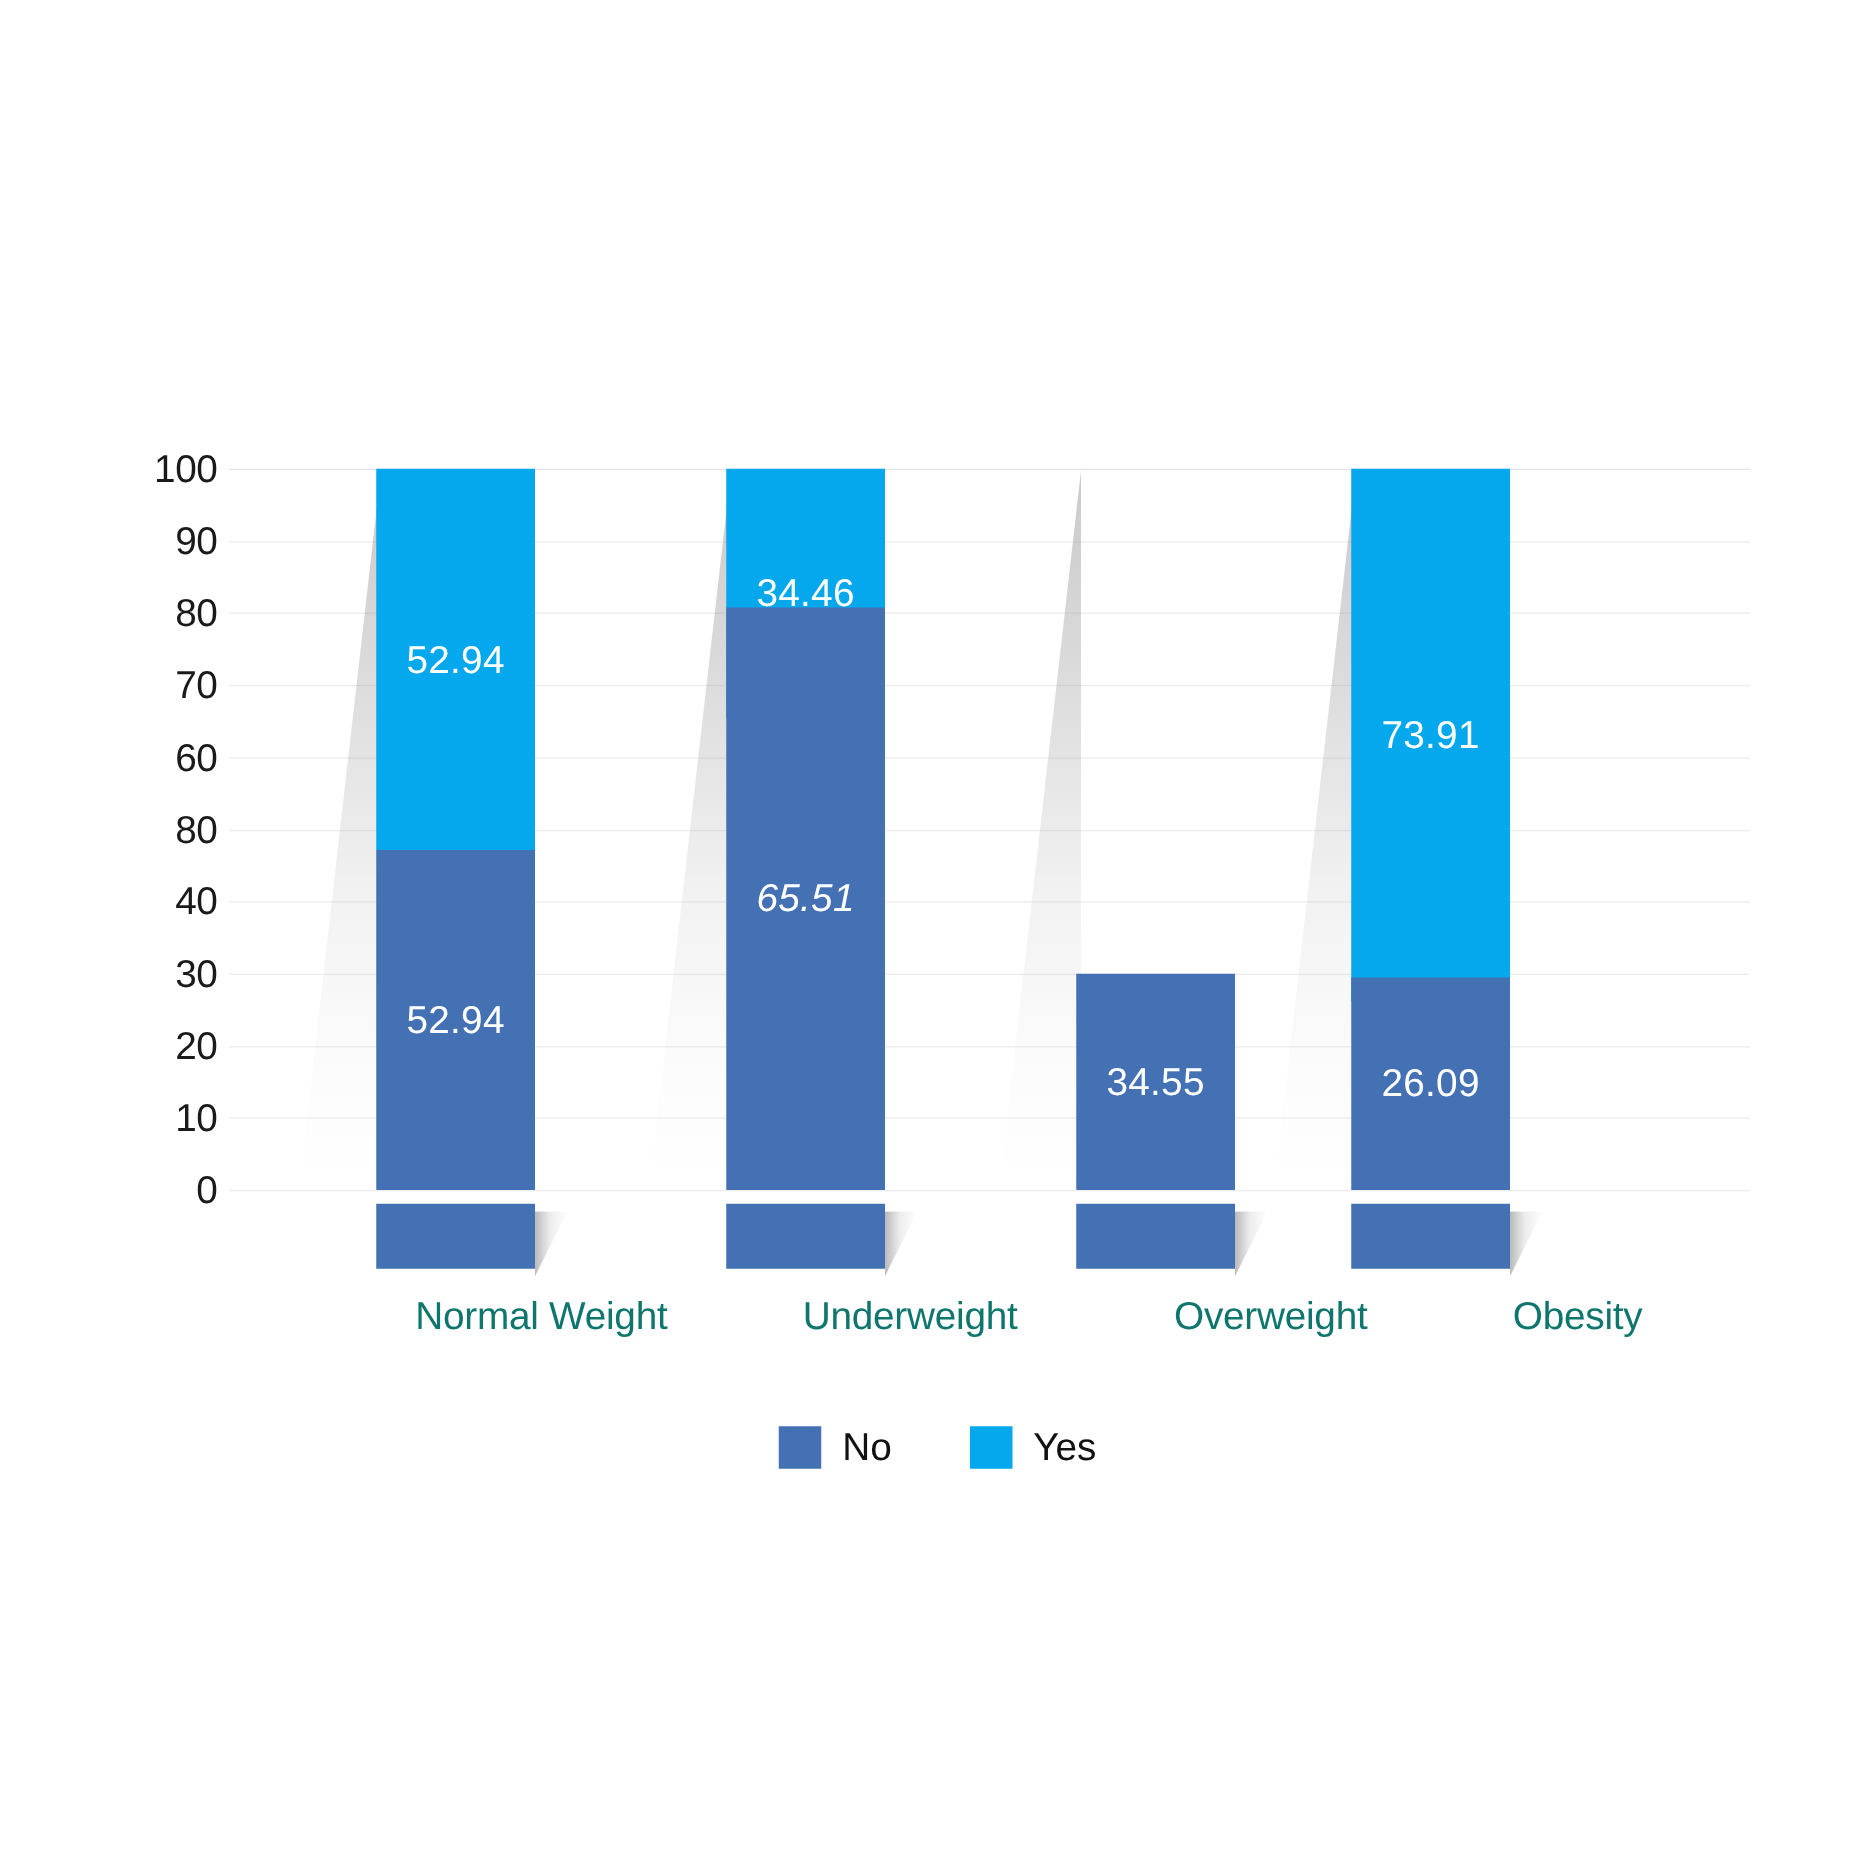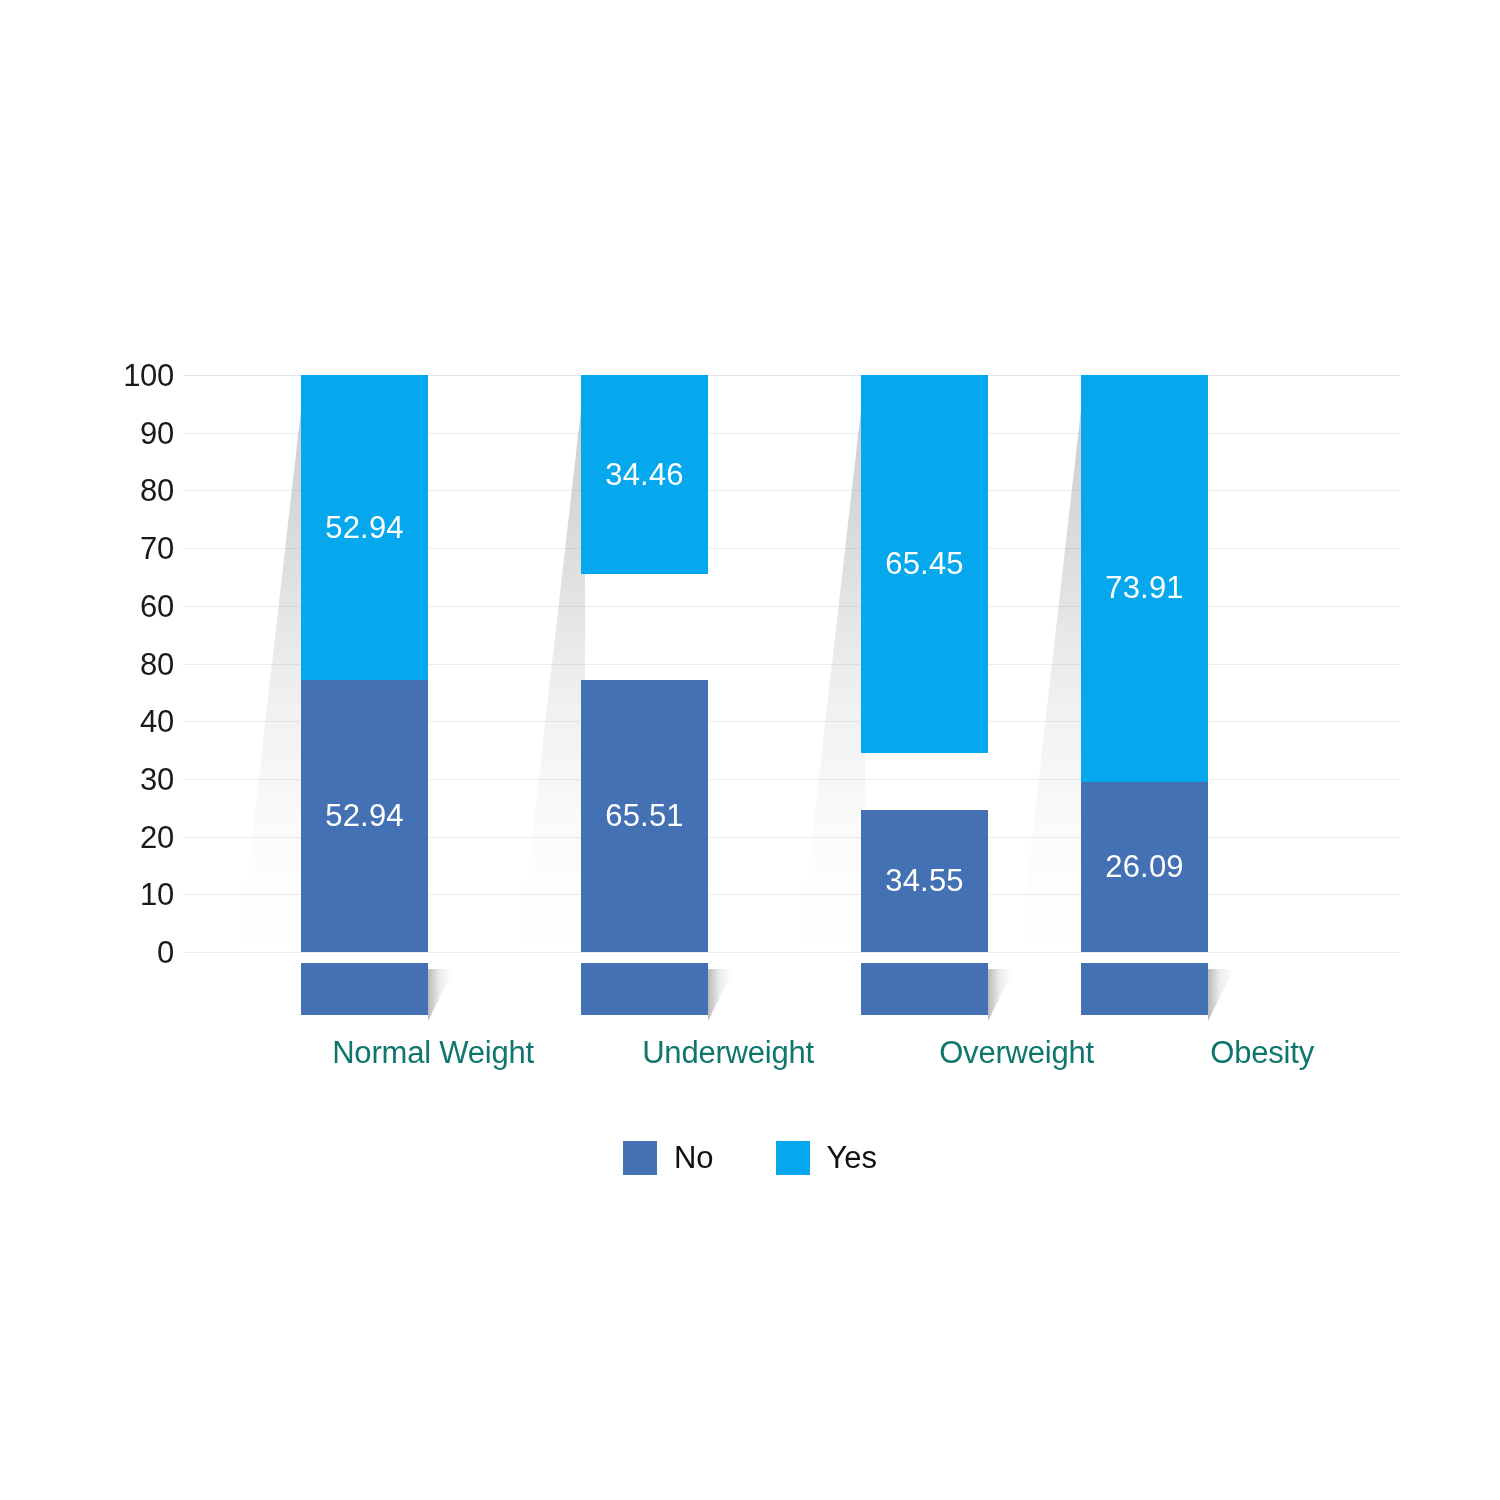--- a/index.html
+++ b/index.html
@@ -184,31 +184,28 @@
       <div class="seg seg-no" style="bottom:0px; height:271.6px;">
         <span>52.94</span>
       </div>
     </div>
 
     <div class="bar-group" style="left:398px">
       <div class="bar-shadow"></div>
       <div class="seg seg-yes" style="bottom:378px; height:199px;">
         <span>34.46</span>
       </div>
-      <div class="seg seg-no" style="bottom:0px; height:272px;">
+      <div class="seg seg-no" style="bottom:0px; height:466px;font-style:italic;">
         <span>65.51</span>
       </div>
     </div>
 
     <div class="bar-group" style="left:678px">
       <div class="bar-shadow"></div>
-      <div class="seg seg-yes" style="bottom:199.4px; height:377.6px;">
-        <span>65.45</span>
-      </div>
-      <div class="seg seg-no" style="bottom:0px; height:142px;">
+      <div class="seg seg-no" style="bottom:0px; height:173px;">
         <span>34.55</span>
       </div>
     </div>
 
     <div class="bar-group" style="left:898px">
       <div class="bar-shadow"></div>
       <div class="seg seg-yes" style="bottom:150.6px; height:426.4px;text-align:center;">
         <span>73.91</span>
       </div>
       <div class="seg seg-no" style="bottom:0px; height:170px;">

